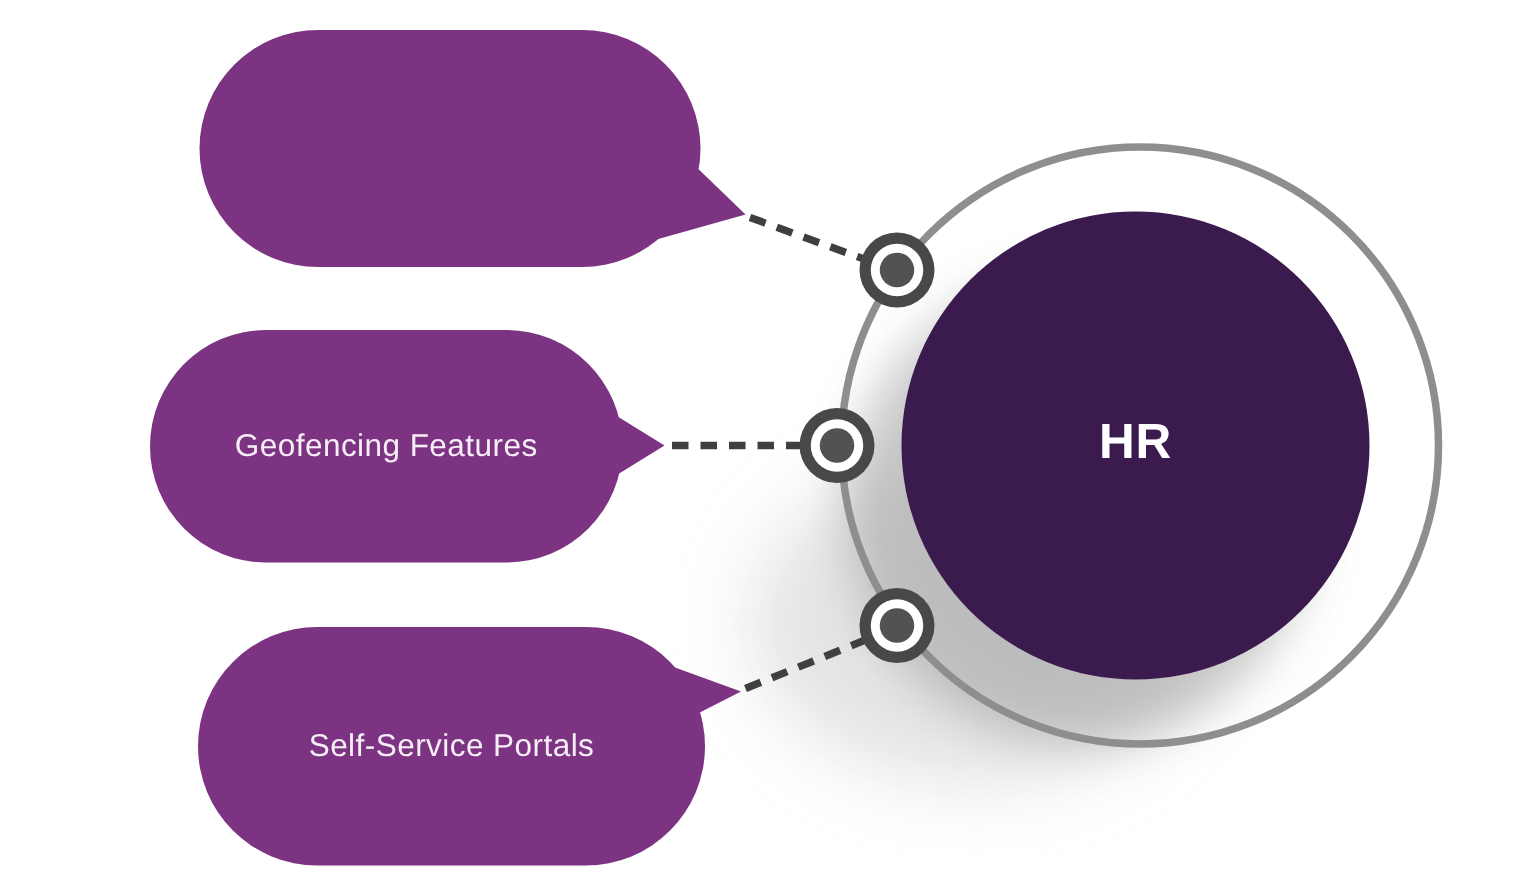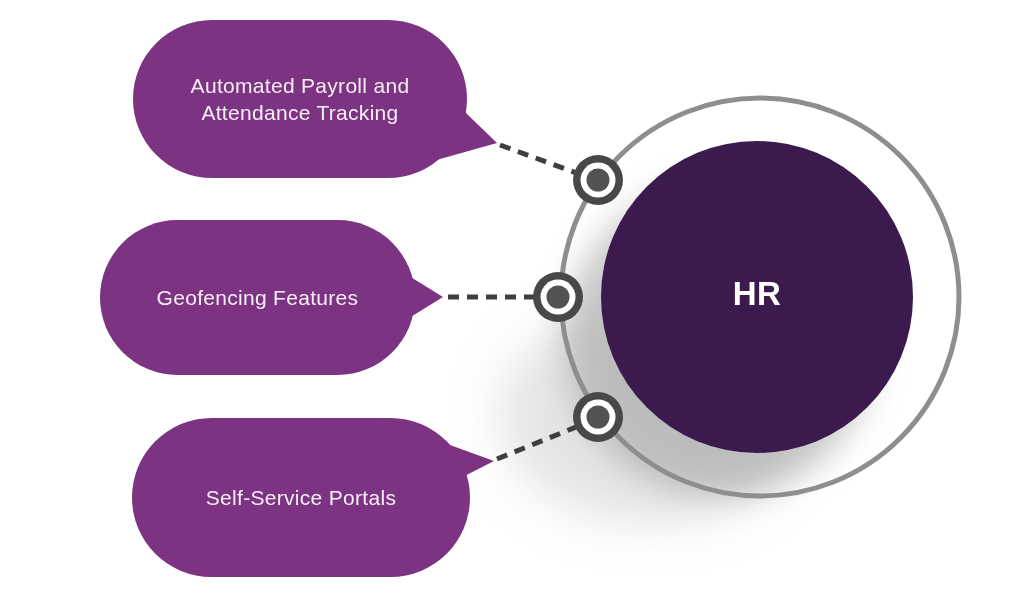--- a/index.html
+++ b/index.html
@@ -103,24 +103,20 @@
         <circle r="11.5" fill="#525252"></circle>
       </g>
       <g transform="translate(598,417)">
         <circle r="25" fill="#484848"></circle>
         <circle r="17.5" fill="#ffffff"></circle>
         <circle r="11.5" fill="#525252"></circle>
       </g>
     </g>
   </svg>
 
-  <div class="label bubble-label" style="left:133px; top:20px; width:334px; height:158px;">
-    <span>Automated Payroll and</span>
-    <span>Attendance Tracking</span>
-  </div>
 
   <div class="label bubble-label" style="left:100px; top:220px; width:315px; height:155px;">
     <span>Geofencing Features</span>
 
   </div>
 
   <div class="label bubble-label" style="left:132px; top:418px; width:338px; height:159px;">
     <span>Self-Service Portals</span>
 
   </div>

